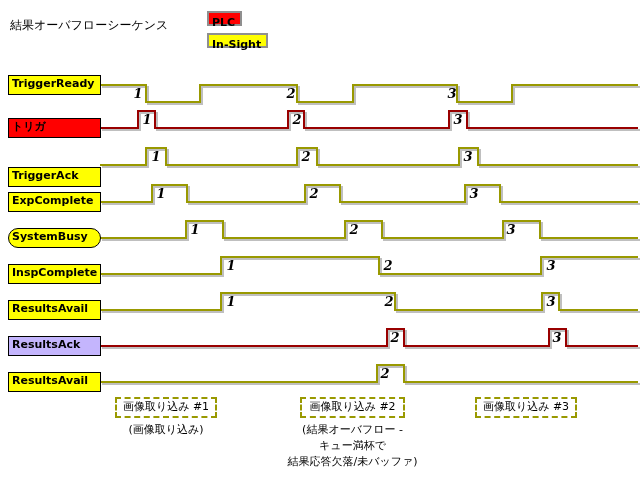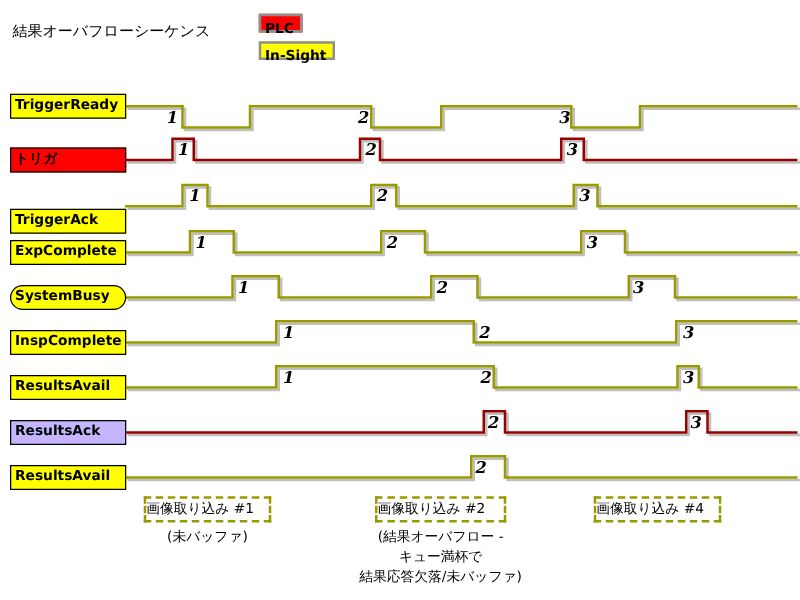--- a/index.html
+++ b/index.html
@@ -18,21 +18,21 @@
     color:#000000; white-space:nowrap;
   }
   .sig-label {
     position:absolute; left:8px; width:93px; height:20px; border:1px solid #000000;
     font-weight:bold; font-size:11px; line-height:16px; padding-left:3px;
     color:#000000; white-space:nowrap; overflow:hidden;
   }
   #wave-svg { position:absolute; left:0; top:0; }
   .anno-box {
     position:absolute; top:397px; height:21px; border:2px dashed #999900;
-    background:#ffffff; font-size:11px; line-height:16px; text-align:left;
+    background:#ffffff; font-size:11px; line-height:16px; text-align:center;
     color:#000000; white-space:nowrap;
   }
   .anno-note {
     position:absolute; transform:translateX(-50%); font-size:11px;
     line-height:16px; text-align:center; color:#000000; white-space:nowrap;
   }
 </style>
 </head>
 <body>
 
@@ -96,21 +96,21 @@
       <div class="sig-label" style="top: 192px; background: rgb(255, 255, 0);">ExpComplete</div>
       <div class="sig-label" style="top: 228px; background: rgb(255, 255, 0); border-radius: 10px;">SystemBusy</div>
       <div class="sig-label" style="top: 264px; background: rgb(255, 255, 0);">InspComplete</div>
       <div class="sig-label" style="top: 300px; background: rgb(255, 255, 0);">ResultsAvail</div>
       <div class="sig-label" style="top: 336px; background: #c4b5fd;">ResultsAck</div>
       <div class="sig-label" style="top: 372px; background: rgb(255, 255, 0);">ResultsAvail</div>
     </div>
 
   <div id="annos">
       <div class="anno-box" style="left: 115px; width: 102px; border-color: rgb(153, 153, 0);">画像取り込み #1</div>
-      <div class="anno-note" style="left: 166px; top: 422px;">(未バッファ)</div>
+      <div class="anno-note" style="left: 166px; top: 422px;">(画像取り込み)</div>
       <div class="anno-box" style="left: 300px; width: 105px; border-color: rgb(153, 153, 0);">画像取り込み #2</div>
       <div class="anno-note" style="left: 352.5px; top: 422px;">(結果オーバフロー -</div>
       <div class="anno-note" style="left: 352.5px; top: 438px;">キュー満杯で</div>
       <div class="anno-note" style="left: 352.5px; top: 454px;">結果応答欠落/未バッファ)</div>
-      <div class="anno-box" style="left: 475px; width: 102px; border-color: rgb(153, 153, 0);">画像取り込み #4</div>
+      <div class="anno-box" style="left: 475px; width: 102px; border-color: rgb(153, 153, 0);">画像取り込み #3</div>
     </div>
 
 </div>
 
 </body></html>

